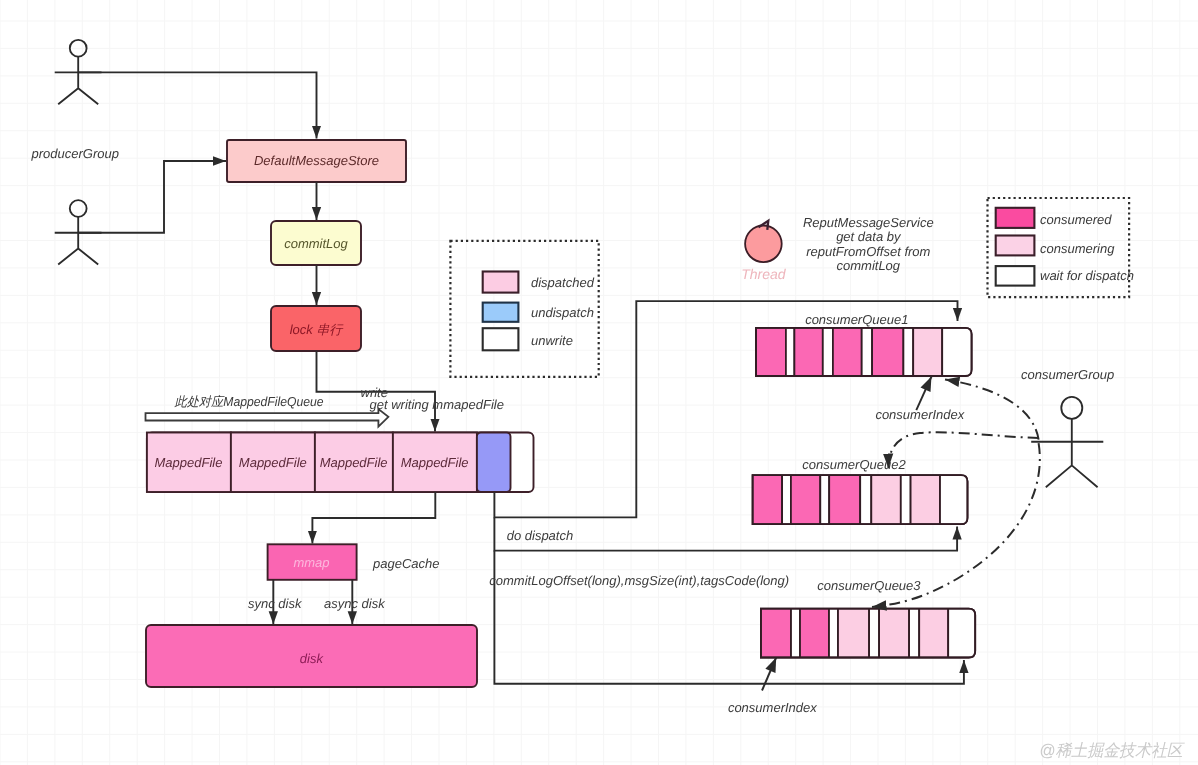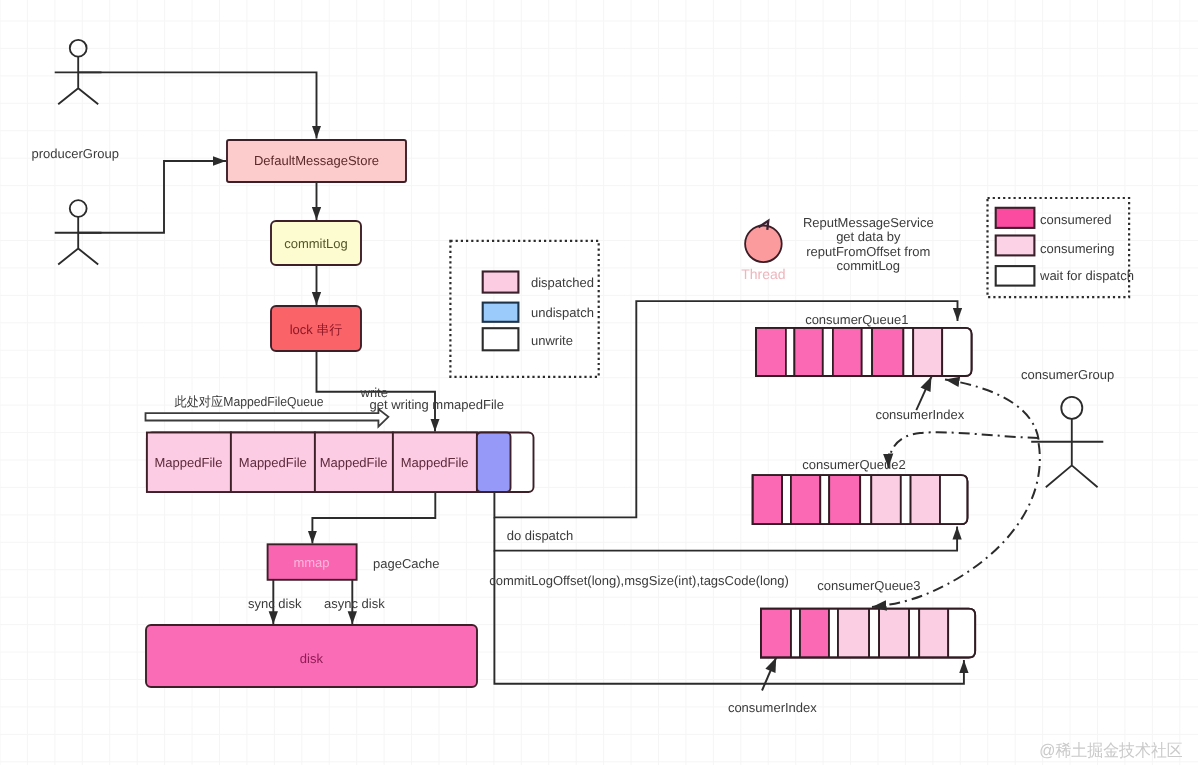--- a/index.html
+++ b/index.html
@@ -1,20 +1,20 @@
 <!DOCTYPE html>
 <html><head>
 <meta charset="utf-8">
 <style>
   html,body{margin:0;padding:0;-webkit-font-smoothing:antialiased;text-rendering:geometricPrecision;}
   body{
     width:1198px;height:765px;overflow:hidden;background:#ffffff;
     font-family:"Liberation Sans",sans-serif;
   }
-  #canvas{position:relative;width:1198px;height:765px;}
+  #canvas{position:relative;width:1198px;height:765px;font-style:italic;}
   #grid{position:absolute;inset:0;
     background-image:
       linear-gradient(to right, #f5f5f5 1px, transparent 1px),
       linear-gradient(to bottom, #f5f5f5 1px, transparent 1px);
     background-size:27.45px 27.45px;
     background-position:-0.5px 20.5px;
   }
   svg#diagram{position:absolute;left:0;top:0;}
   .lbl{font-family:"Liberation Sans",sans-serif;font-size:13px;fill:#3b3b3b;}
   .actor circle,.actor ellipse{fill:none;stroke:#2b2b2b;stroke-width:1.85;}

